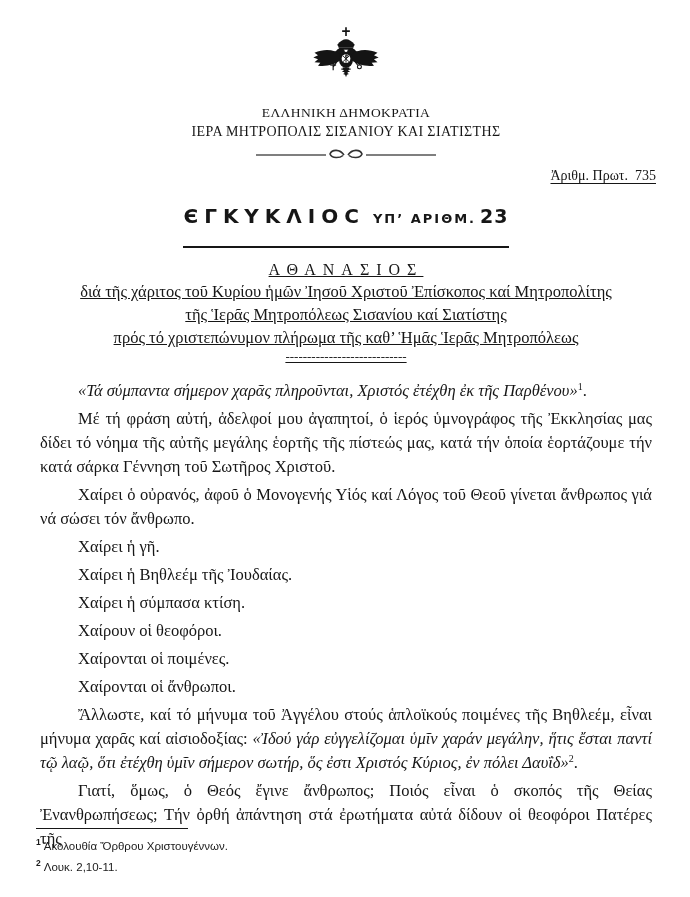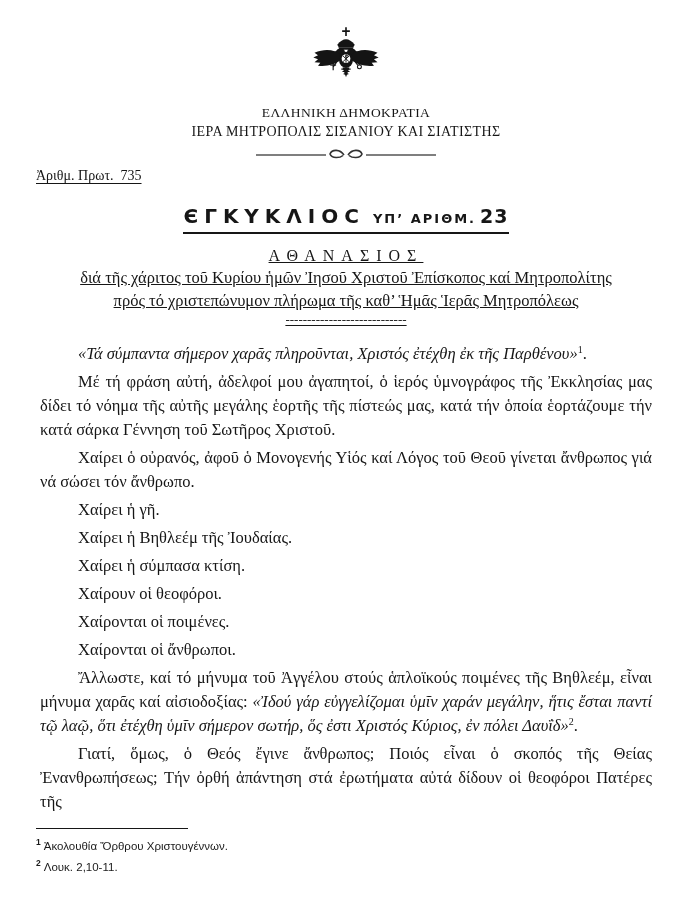--- a/index.html
+++ b/index.html
@@ -16,33 +16,33 @@
     border-radius:28px;
   }
   
   .letterhead{text-align:center;}
   .emblem{display:block;margin:0 auto;width:72px;height:70px;}
   .gov-line{font-size:13.5px;letter-spacing:.4px;margin-top:8px;line-height:17px;}
   .metropolis-line{font-size:14px;letter-spacing:.4px;margin-top:2px;line-height:18px;}
   .ornament-divider{display:block;margin:7px auto 0;width:180px;height:14px;}
   
   .meta-row{
-    display:flex;justify-content:flex-start;align-items:baseline;
+    display:flex;justify-content:flex-end;align-items:baseline;
     margin-top:6px;font-size:14px;
   }
   .protocol{white-space:pre;text-decoration:underline;text-underline-offset:3px;}
   .date-place{white-space:pre;}
   
   .title-row{text-align:center;margin-top:20px;}
   .title-inner{
     display:inline-block;
     font-family:"DejaVu Sans", sans-serif;
     font-weight:bold;
     border-bottom:2px solid #161616;
-    padding-bottom:4px;
+    padding-bottom:18px;
   }
   .title-main{font-size:20px;letter-spacing:6px;}
   .title-sub{font-size:13px;letter-spacing:2px;margin-left:8px;}
   .title-number{font-size:19px;letter-spacing:1px;margin-left:4px;}
   
   .salutation{text-align:center;margin-top:12px;text-decoration:underline;}
   .bishop-name{font-size:16px;letter-spacing:7px;line-height:20px;}
   .salutation-line{font-size:16.5px;line-height:23px;}
   .dash-divider{font-size:13px;line-height:12px;margin-top:2px;letter-spacing:0;}
   
@@ -130,20 +130,21 @@
   <div class="title-row">
     <span class="title-inner">
       <span class="title-main">ЄΓΚΥΚΛΙΟϹ</span><span class="title-sub">ΥΠ’ ΑΡΙΘΜ.</span><span class="title-number">23</span>
     </span>
   </div>
 
   <div class="salutation">
     <div class="bishop-name">ΑΘΑΝΑΣΙΟΣ</div>
     <div id="salutation-lines">
         <div class="salutation-line">διά τῆς χάριτος τοῦ Κυρίου ἡμῶν Ἰησοῦ Χριστοῦ Ἐπίσκοπος καί Μητροπολίτης</div>
+        <div class="salutation-line">τῆς Ἱερᾶς Μητροπόλεως Σισανίου καί Σιατίστης</div>
         <div class="salutation-line">πρός τό χριστεπώνυμον πλήρωμα τῆς καθ’ Ἡμᾶς Ἱερᾶς Μητροπόλεως</div>
       </div>
     <div class="dash-divider">----------------------------</div>
   </div>
 
   <main class="body-text" id="body-paragraphs">
       <p class="para"><span class="it">«Τά σύμπαντα σήμερον χαρᾶς πληροῦνται, Χριστός ἐτέχθη ἐκ τῆς Παρθένου»</span><sup>1</sup><span>.</span></p>
       <p class="para"><span>Μέ τή φράση αὐτή, ἀδελφοί μου ἀγαπητοί, ὁ ἱερός ὑμνογράφος τῆς Ἐκκλησίας μας δίδει τό νόημα τῆς αὐτῆς μεγάλης ἑορτῆς τῆς πίστεώς μας, κατά τήν ὁποία ἑορτάζουμε τήν κατά σάρκα Γέννηση τοῦ Σωτῆρος Χριστοῦ.</span></p>
       <p class="para"><span>Χαίρει ὁ οὐρανός, ἀφοῦ ὁ Μονογενής Υἱός καί Λόγος τοῦ Θεοῦ γίνεται ἄνθρωπος γιά νά σώσει τόν ἄνθρωπο.</span></p>
       <p class="para"><span>Χαίρει ἡ γῆ.</span></p>

